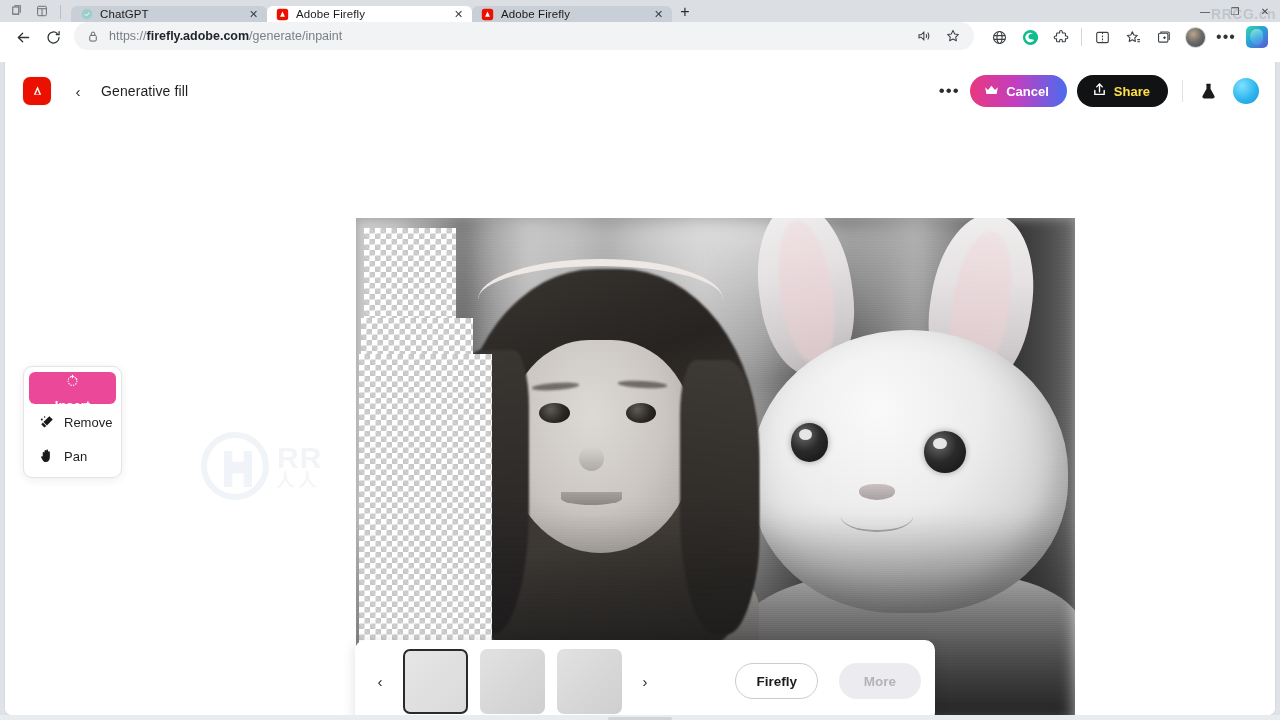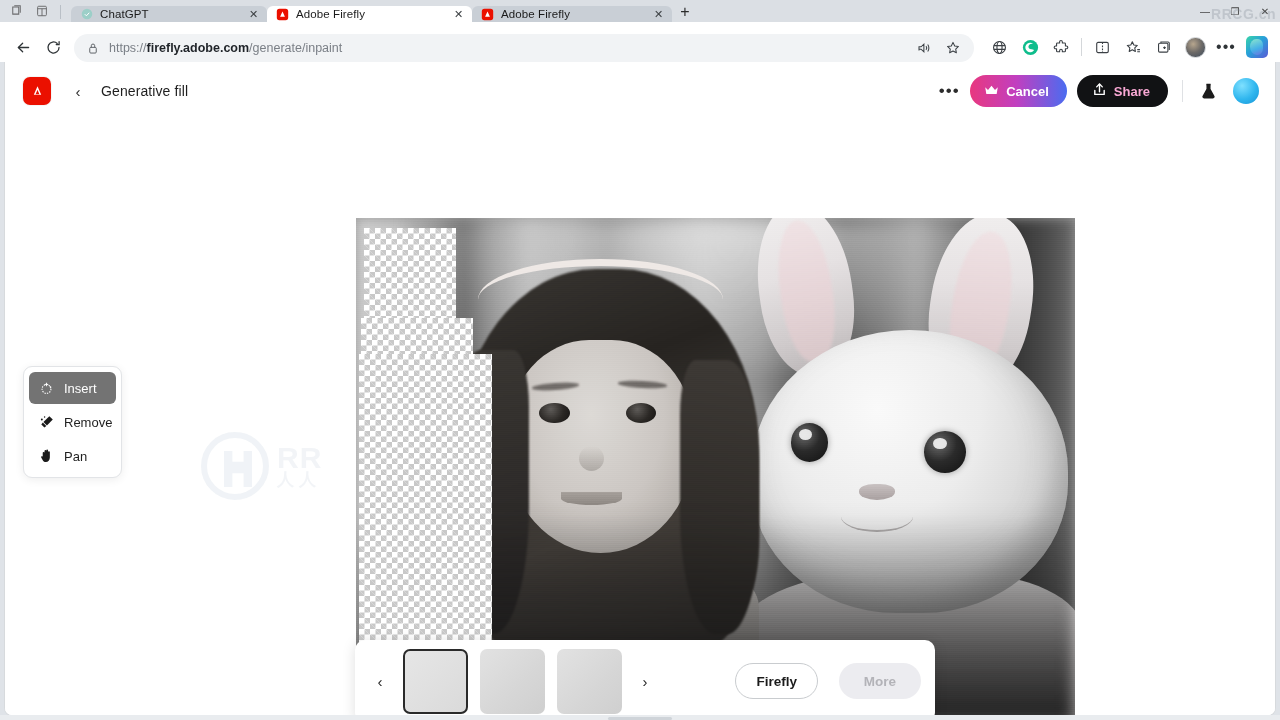--- a/index.html
+++ b/index.html
@@ -74,21 +74,21 @@
     position: absolute; right: 4px; top: 6px;
     font-size: 14px; font-weight: bold; letter-spacing: .5px;
     color: rgba(130,140,150,0.30);
     z-index: 30; pointer-events: none;
     font-family: "Liberation Sans", sans-serif;
   }
 
   
   .navbar {
     height: 40px; background: #ffffff;
-    display: flex; align-items: flex-end;
+    display: flex; align-items: flex-start;
     padding: 0 8px;
     flex: 0 0 40px;
   }
   .navbtn {
     width: 30px; height: 30px; border-radius: 50%;
     display: flex; align-items: center; justify-content: center;
     color: #2f3437; flex: 0 0 30px;
   }
   .omnibox {
     flex: 1 1 auto; height: 28px;
@@ -175,21 +175,21 @@
     background: linear-gradient(90deg, #e8387f 0%, #c13fc0 48%, #4a6cf0 100%);
     color: #fff;
     padding: 0 18px 0 14px;
     margin-right: 10px;
   }
   .btn-download {
     background: #fff; color: #1b1b1b;
     border: 1.5px solid #c9cccf;
     margin-right: 10px;
   }
-  .btn-share { background: #111214; color: #f9a8d4; padding: 0 18px 0 15px; }
+  .btn-share { background: #111214; color: #fde047; padding: 0 18px 0 15px; }
   .hdr-sep { width: 1px; height: 22px; background: #dfe1e4; margin: 0 14px; }
   .flask { width: 22px; height: 22px; display: flex; align-items: center; justify-content: center; color: #1b1b1b; }
   .user-avatar {
     width: 26px; height: 26px; border-radius: 50%;
     background: radial-gradient(circle at 35% 30%, #7fe0ff 0%, #2fb6ee 55%, #1793d6 100%);
     margin-left: 14px; flex: 0 0 26px;
   }
 
   
   .workspace {
@@ -210,21 +210,21 @@
     z-index: 12;
   }
   .tool {
     height: 32px; border-radius: 6px;
     display: flex; align-items: center;
     padding: 0 9px; gap: 9px;
     font-size: 13px; color: #1f1f1f;
     margin-bottom: 2px;
   }
   .tool:last-child { margin-bottom: 0; }
-  .tool.active { background: #737373; color: #ffffff; font-weight: 400; }
+  .tool.active { background: #ec4899; color: #ffffff; font-weight: 700; flex-direction: column; }
   .tool .ticon { width: 17px; height: 17px; flex: 0 0 17px; display: flex; align-items: center; justify-content: center; }
 
   
   .canvas-wrap {
     position: absolute; left: 351px; top: 98px;
     width: 719px; height: 507px;
     z-index: 4;
   }
   .canvas-img {
     position: absolute; inset: 0;

